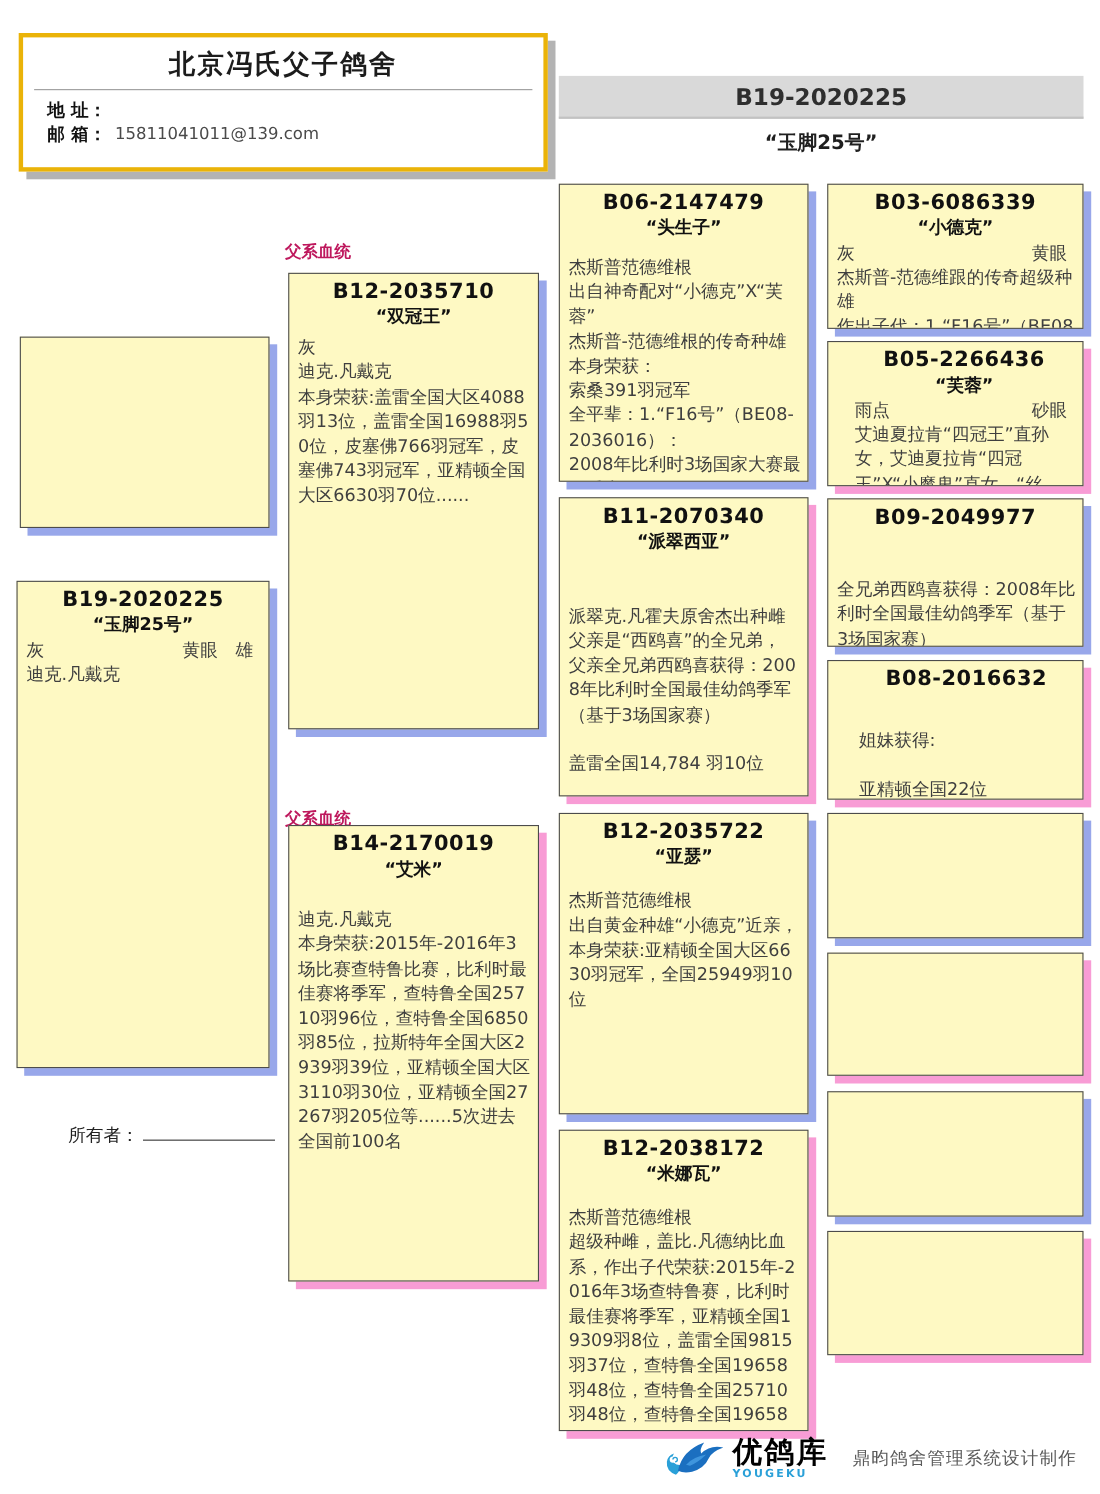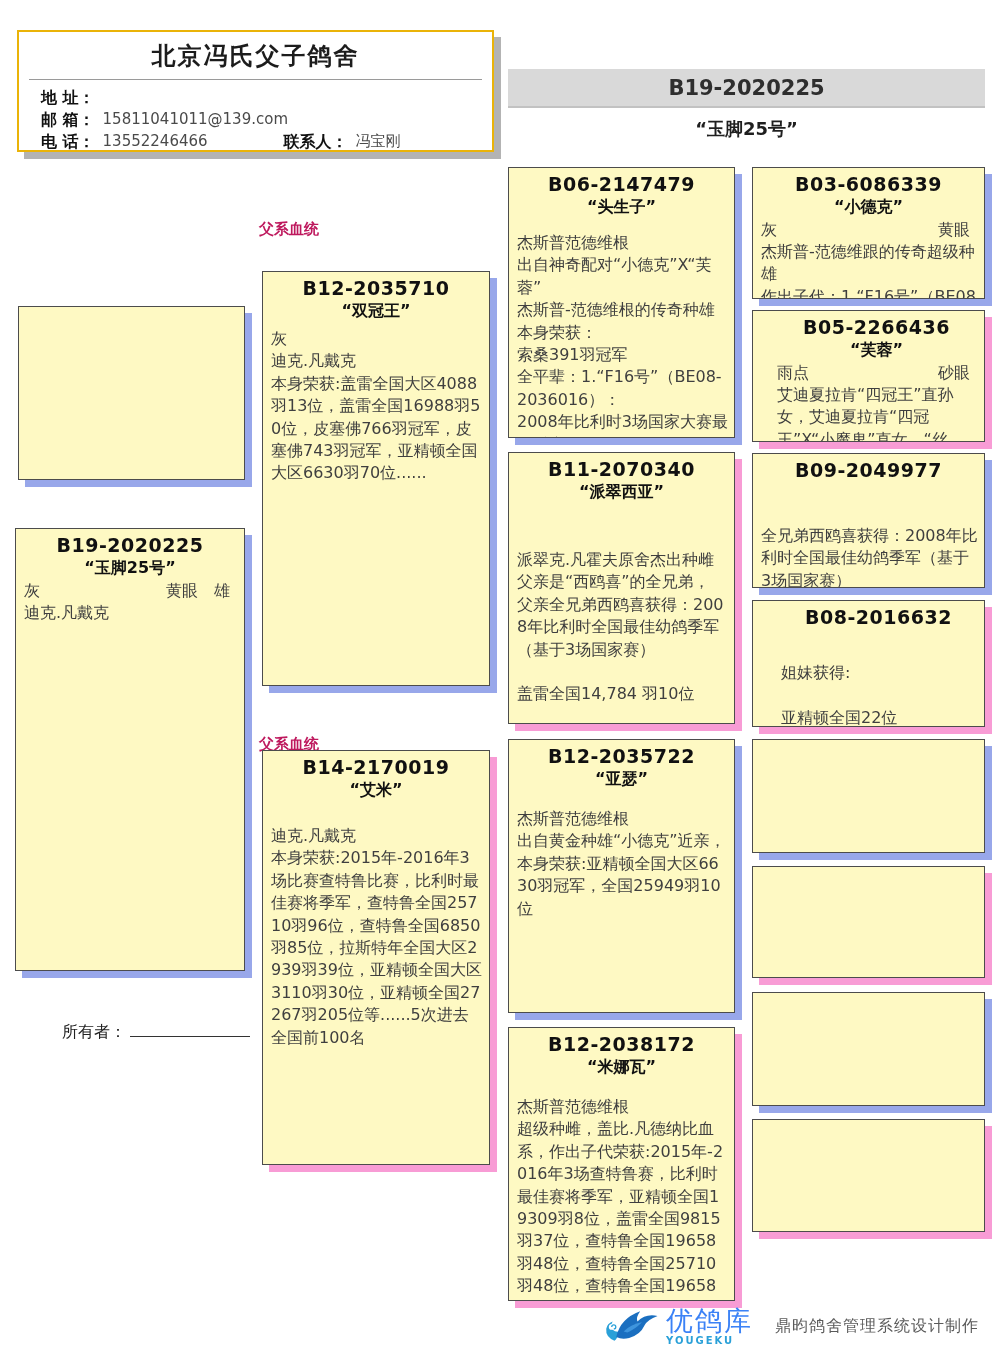--- a/index.html
+++ b/index.html
@@ -1,21 +1,21 @@
 <!DOCTYPE html>
 <html><head>
 <meta charset="utf-8">
 <style>
   html,body{margin:0;padding:0;background:#fff;}
   #page{position:relative;width:1000px;height:1358px;background:#fff;overflow:hidden;
         font-family:"DejaVu Sans","Liberation Sans",sans-serif;color:#1c1c1c;}
 
   
   .loft-card{position:absolute;left:17px;top:30px;width:473px;height:118px;background:#fff;
-             border:2px solid #eab308;box-shadow:7px 7px 0 #b3b3b3;}
+             border:4px solid #eab308;box-shadow:7px 7px 0 #b3b3b3;}
   .loft-title{font-size:24px;font-weight:bold;text-align:center;margin-top:8px;letter-spacing:2px;}
   .loft-rule{height:1px;background:#9a9a9a;margin:7px 10px 6px 10px;}
   .loft-row{display:flex;align-items:center;padding:1px 0 0 22px;font-size:15px;line-height:21px;}
   .loft-label{font-weight:bold;font-size:16px;color:#111;white-space:pre;}
   .loft-value{color:#4a4a4a;margin-left:8px;white-space:pre;}
   .loft-contact-label{font-weight:bold;font-size:16px;color:#111;margin-left:76px;white-space:pre;}
 
   
   .ring-bar{position:absolute;left:508px;top:69px;width:477px;height:37px;background:#d9d9d9;
             border-bottom:2px solid #c2c2c2;display:flex;align-items:center;justify-content:center;
@@ -41,44 +41,38 @@
   
   .owner{position:absolute;left:62px;top:1022px;font-size:16px;color:#222;}
   .owner-line{display:inline-block;width:120px;border-bottom:1.5px solid #333;height:14px;
               margin-left:4px;}
 
   
   .footer{position:absolute;left:600px;top:1300px;width:390px;height:52px;display:flex;
           align-items:center;}
   .logo-bird{width:62px;height:44px;flex:0 0 auto;}
   .logo-stack{margin-left:4px;line-height:1;}
-  .logo-cn{font-size:27px;font-weight:normal;color:#3b82f6;letter-spacing:2px;}
+  .logo-cn{font-size:27px;font-weight:bold;color:#000000;letter-spacing:2px;}
   .logo-en{font-size:10px;font-weight:bold;color:#2aa0d8;letter-spacing:2px;margin-top:2px;}
   .credit{font-size:16px;color:#5a5a5a;margin-left:22px;letter-spacing:1px;white-space:nowrap;}
 </style>
 </head>
 <body>
 
 <div id="page">
 
   <div class="loft-card">
     <div class="loft-title">北京冯氏父子鸽舍</div>
     <div class="loft-rule"></div>
     <div class="loft-row">
       <span class="loft-label">地 址：</span>
     </div>
     <div class="loft-row">
       <span class="loft-label">邮 箱：</span>
       <span class="loft-value">15811041011@139.com</span>
-    </div>
-    <div class="loft-row">
-      <span class="loft-label">电 话：</span>
-      <span class="loft-value">13552246466</span>
-      <span class="loft-contact-label">联系人：</span>
-      <span class="loft-value">冯宝刚</span>
     </div>
   </div>
 
   <div class="ring-bar">B19-2020225</div>
   <div class="subject-name">“玉脚25号”</div>
 
   <div class="lineage-label" style="left:259px;top:220px;">父系血统</div>
   <div class="lineage-label" style="left:259px;top:735px;">父系血统</div>
 
   <div class="box blue" style="left:18px;top:306px;width:227px;height:174px;"></div>
@@ -90,21 +84,21 @@
       <span>灰</span>
       <span>黄眼　雄</span>
     </div>
     <div class="body">迪克.凡戴克</div>
   </div>
 
   <div class="owner">
     <span>所有者：</span><span class="owner-line"></span>
   </div>
 
-  <div class="box blue" style="left:262px;top:271px;width:228px;height:415px;">
+  <div class="box blue" style="left:262px;top:248px;width:228px;height:415px;">
     <div class="ring">B12-2035710</div>
     <div class="pname">“双冠王”</div>
     <div class="body" style="margin-top:6px;">灰
 迪克.凡戴克
 本身荣获:盖雷全国大区4088羽13位，盖雷全国16988羽50位，皮塞佛766羽冠军，皮塞佛743羽冠军，亚精顿全国大区6630羽70位......</div>
   </div>
 
   <div class="box pink" style="left:262px;top:750px;width:228px;height:415px;">
     <div class="ring">B14-2170019</div>
     <div class="pname">“艾米”</div>

